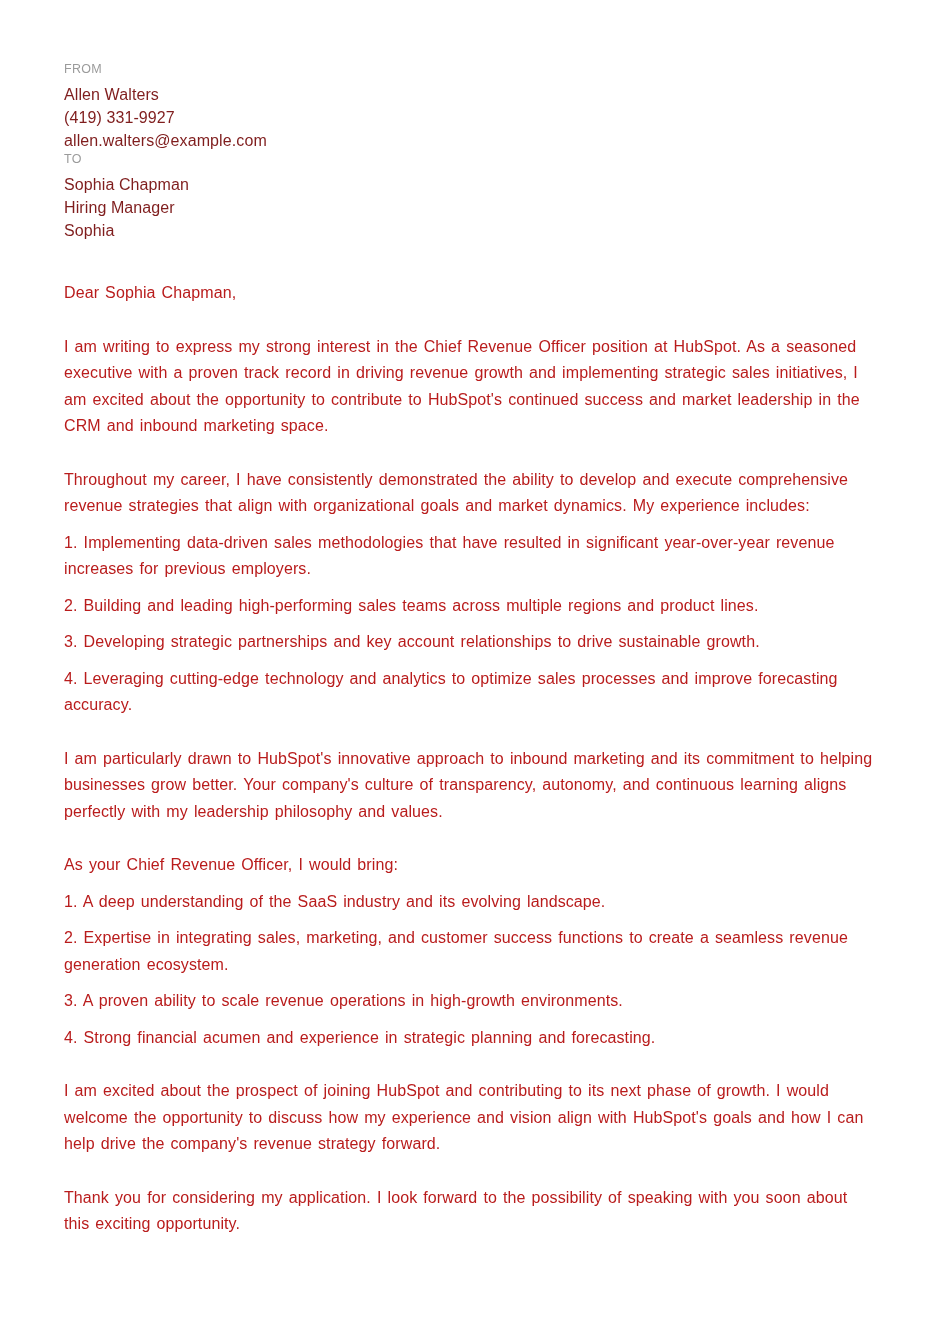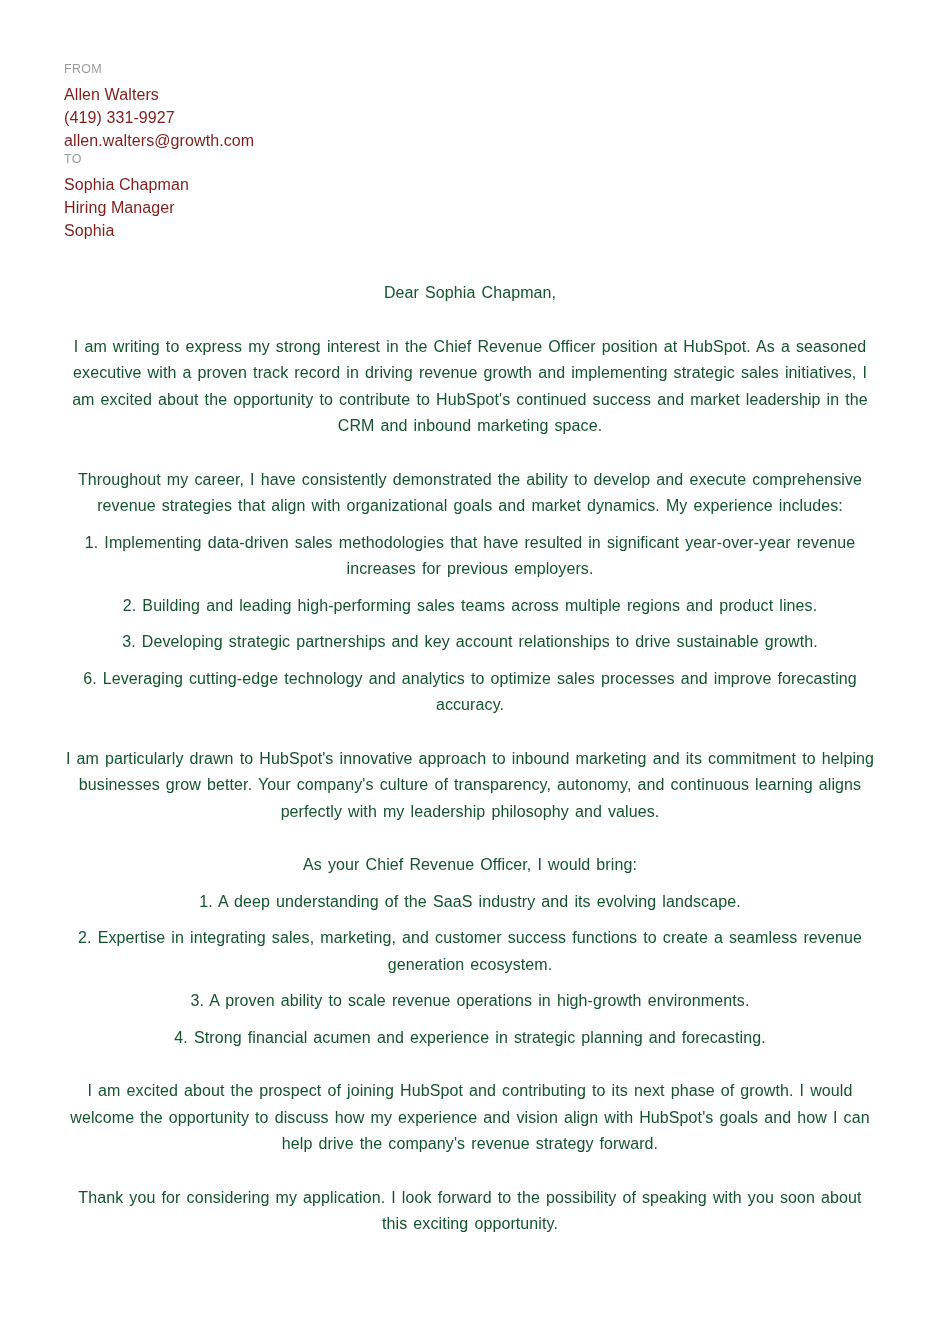--- a/index.html
+++ b/index.html
@@ -23,55 +23,54 @@
     line-height: 23px;
     color: #7f1d1d;
     letter-spacing: 0.1px;
   }
   .to-block { }
   .letter-body {
     margin-top: 38px;
     max-width: 812px;
     font-size: 16px;
     line-height: 26.5px;
-    color: #14532d;
+    color: #b91c1c;
     word-spacing: 1.5px;
     letter-spacing: 0.1px;
-    text-align: center;
   }
   .para { margin-top: 27px; }
   .item { margin-top: 10px; }
 </style>
 </head>
 <body>
 
 <div class="page">
 
   <div class="from-block">
     <div class="block-label">FROM</div>
     <div class="contact-line">Allen Walters</div>
     <div class="contact-line">(419) 331-9927</div>
-    <div class="contact-line">allen.walters@growth.com</div>
+    <div class="contact-line">allen.walters@example.com</div>
   </div>
 
   <div class="to-block">
     <div class="block-label">TO</div>
     <div class="contact-line">Sophia Chapman</div>
     <div class="contact-line">Hiring Manager</div>
     <div class="contact-line">Sophia</div>
   </div>
 
   <div class="letter-body">
     <p class="salutation">Dear Sophia Chapman,</p>
     <p class="para">I am writing to express my strong interest in the Chief Revenue Officer position at HubSpot. As a seasoned executive with a proven track record in driving revenue growth and implementing strategic sales initiatives, I am excited about the opportunity to contribute to HubSpot's continued success and market leadership in the CRM and inbound marketing space.</p>
     <p class="para">Throughout my career, I have consistently demonstrated the ability to develop and execute comprehensive revenue strategies that align with organizational goals and market dynamics. My experience includes:</p>
     <p class="item">1. Implementing data-driven sales methodologies that have resulted in significant year-over-year revenue increases for previous employers.</p>
     <p class="item">2. Building and leading high-performing sales teams across multiple regions and product lines.</p>
     <p class="item">3. Developing strategic partnerships and key account relationships to drive sustainable growth.</p>
-    <p class="item">6. Leveraging cutting-edge technology and analytics to optimize sales processes and improve forecasting accuracy.</p>
+    <p class="item">4. Leveraging cutting-edge technology and analytics to optimize sales processes and improve forecasting accuracy.</p>
     <p class="para">I am particularly drawn to HubSpot's innovative approach to inbound marketing and its commitment to helping businesses grow better. Your company's culture of transparency, autonomy, and continuous learning aligns perfectly with my leadership philosophy and values.</p>
     <p class="para">As your Chief Revenue Officer, I would bring:</p>
     <p class="item">1. A deep understanding of the SaaS industry and its evolving landscape.</p>
     <p class="item">2. Expertise in integrating sales, marketing, and customer success functions to create a seamless revenue generation ecosystem.</p>
     <p class="item">3. A proven ability to scale revenue operations in high-growth environments.</p>
     <p class="item">4. Strong financial acumen and experience in strategic planning and forecasting.</p>
     <p class="para">I am excited about the prospect of joining HubSpot and contributing to its next phase of growth. I would welcome the opportunity to discuss how my experience and vision align with HubSpot's goals and how I can help drive the company's revenue strategy forward.</p>
     <p class="para">Thank you for considering my application. I look forward to the possibility of speaking with you soon about this exciting opportunity.</p>
   </div>
 

